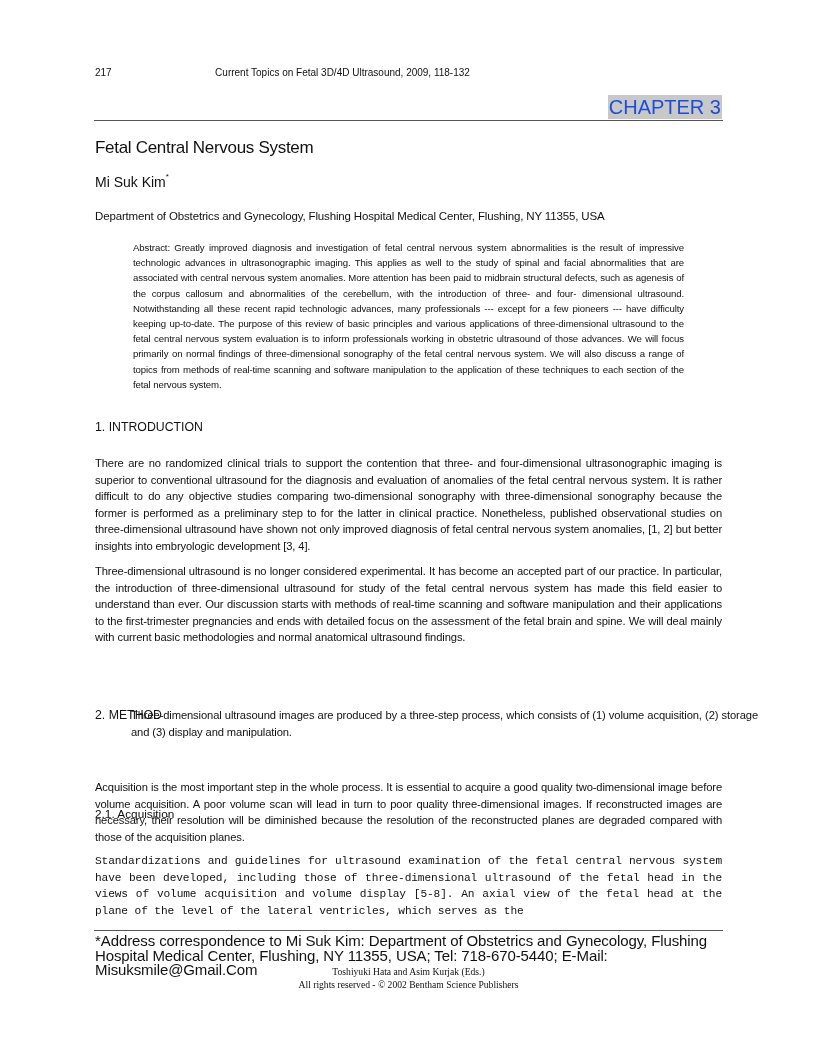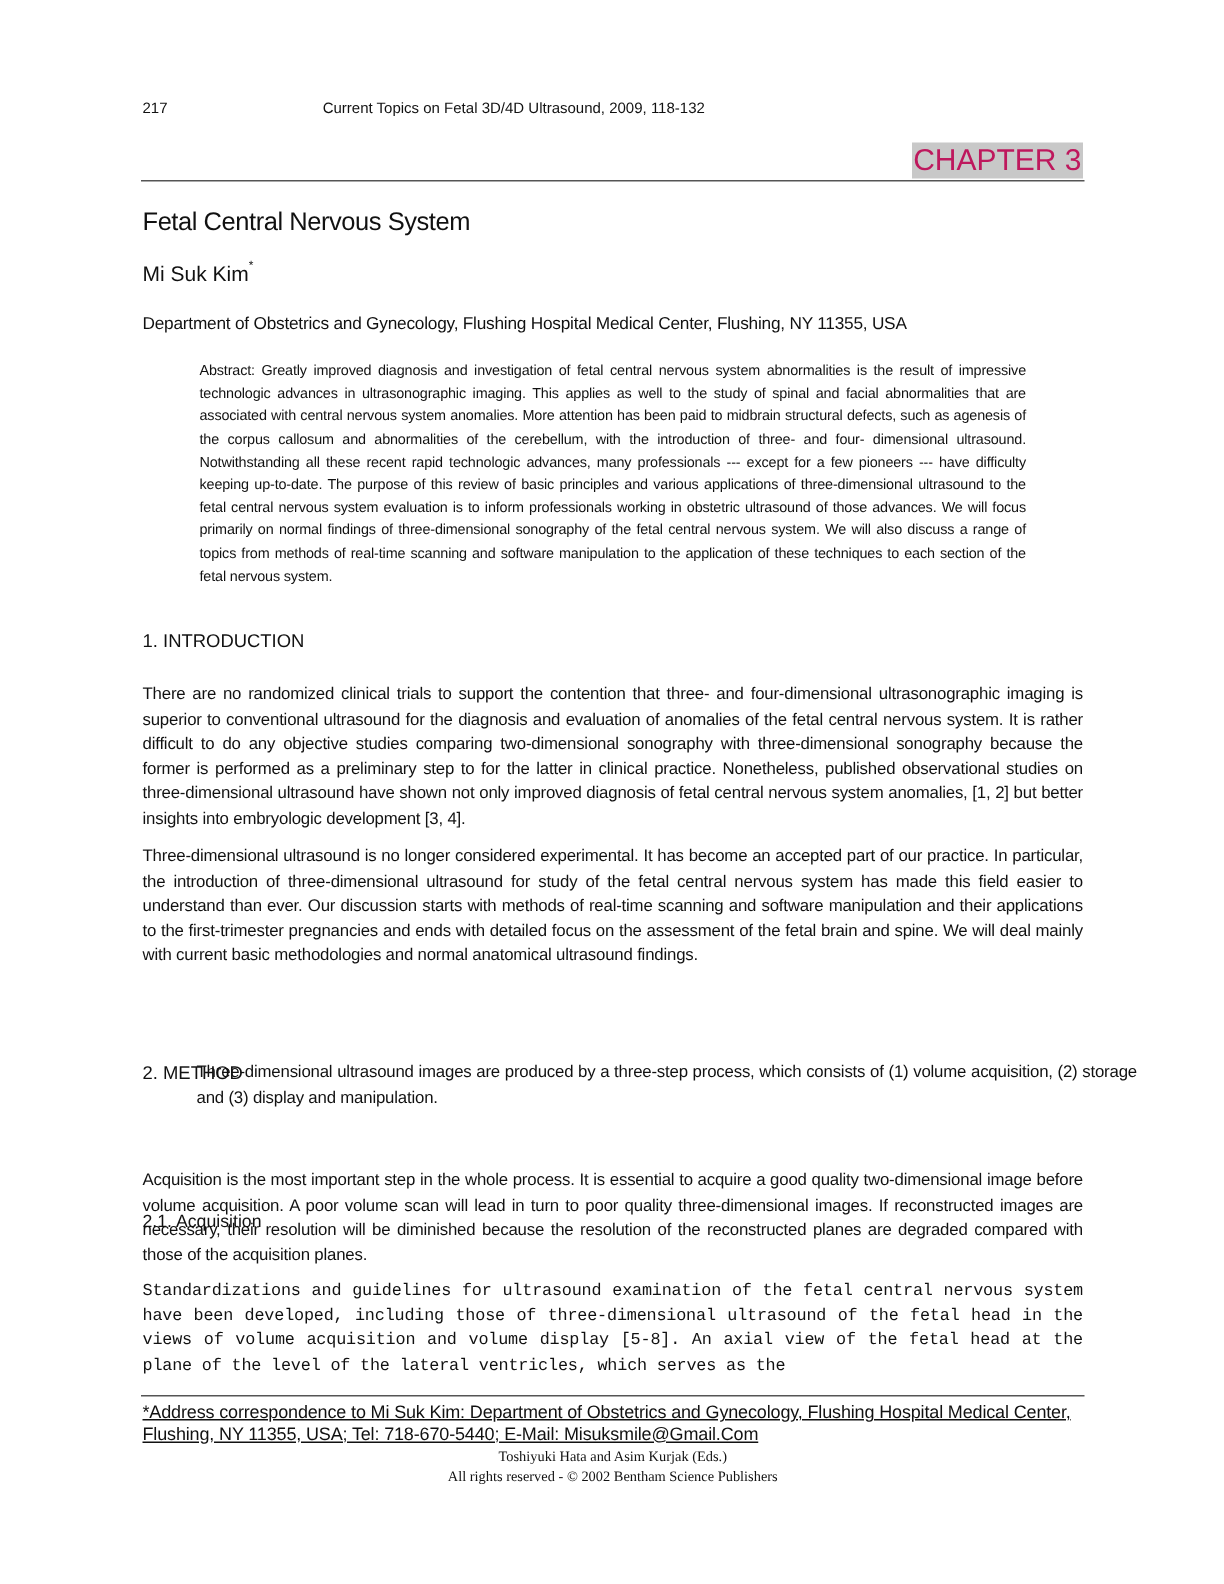--- a/index.html
+++ b/index.html
@@ -2,31 +2,31 @@
 <html><head>
 <meta charset="utf-8">
 <style>
   html, body { margin: 0; padding: 0; background: #ffffff; }
   body { width: 816px; height: 1056px; position: relative; overflow: hidden;
          font-family: "Liberation Sans", sans-serif; color: #111; }
   .abs { position: absolute; }
   .running-head { top: 67px; left: 95px; width: 627px; font-size: 10px; height: 14px; }
   .running-head .pno { position: absolute; left: 0; top: 0; }
   .running-head .journal { position: absolute; left: 0; width: 495px; text-align: center; top: 0; }
-  .chapter { top: 95px; right: 94px; font-size: 20px; background: #c8c8c8; padding: 0 1px; line-height: 24px; color: #be185d; }
+  .chapter { top: 95px; right: 94px; font-size: 20px; background: #c8c8c8; padding: 0 1px; line-height: 24px; color: #1d4ed8; }
   .rule-top { top: 120px; left: 94px; width: 629px; height: 1px; background: #555; }
   .title { top: 138px; left: 95px; font-size: 17px; letter-spacing: -0.3px; }
   .author { top: 174px; left: 95px; font-size: 14px; }
   .author sup { font-size: 8px; vertical-align: top; position: relative; top: -2px; }
   .affil { top: 210px; left: 95px; font-size: 11.5px; letter-spacing: -0.15px; }
   .abstract { top: 240px; left: 133px; width: 551px; font-size: 9.6px; line-height: 15.2px; text-align: justify; letter-spacing: -0.1px; }
   .h1 { font-size: 12.3px; left: 95px; }
   .para { left: 95px; width: 627px; font-size: 11.2px; line-height: 16.6px; text-align: justify; letter-spacing: -0.12px; }
   .rule-foot { top: 930px; left: 94px; width: 629px; height: 1px; background: #555; }
-  .footnote { top: 934px; left: 95px; width: 627px; font-size: 12px; line-height: 14.5px; letter-spacing: -0.1px; text-decoration: underline; }
+  .footnote { top: 934px; left: 95px; width: 627px; font-size: 15px; line-height: 14.5px; letter-spacing: -0.1px; }
   .imprint { top: 966px; left: 95px; width: 627px; font-size: 9.6px; line-height: 12.5px; text-align: center; font-family: Liberation Serif, serif; }
 </style>
 </head>
 <body>
 
 <div class="abs running-head">
   <span class="pno">217</span>
   <span class="journal">Current Topics on Fetal 3D/4D Ultrasound, 2009, 118-132</span>
 </div>
 <div class="abs chapter">CHAPTER 3</div>

